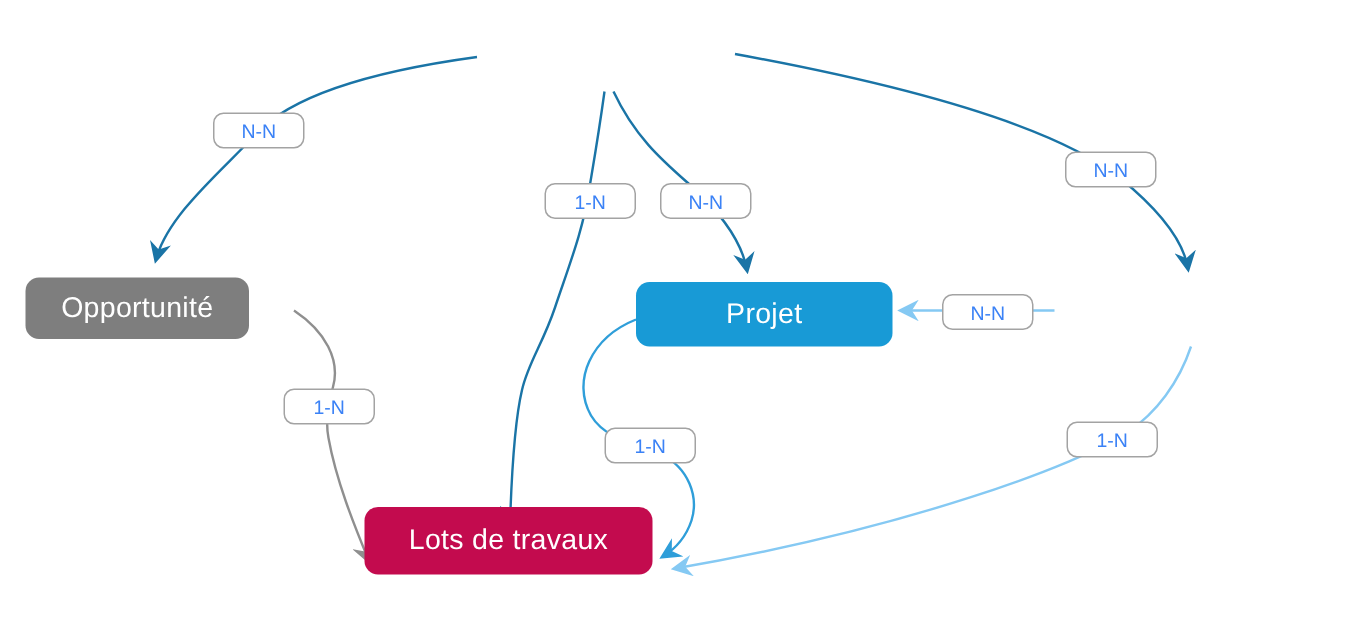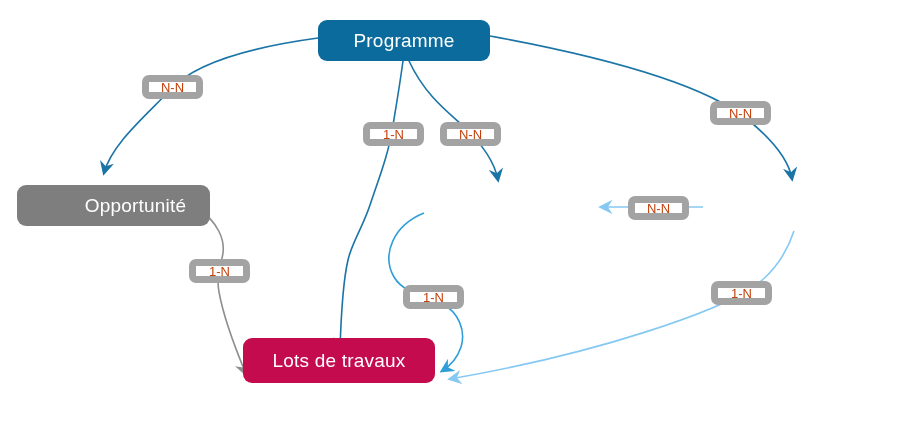--- a/index.html
+++ b/index.html
@@ -38,23 +38,23 @@
     white-space: nowrap;
   }
   .chip {
     position: absolute;
     width: 61px;
     height: 24px;
     display: flex;
     align-items: center;
     justify-content: center;
     background: #ffffff;
-    border: 7px solid #a3a3a3;
+    border: 1px solid #a3a3a3;
     border-radius: 7px;
-    color: #c2410c;
+    color: #3b82f6;
     font-size: 13px;
     box-sizing: border-box;
   }
 </style>
 </head>
 <body>
 
 <div class="canvas">
 
   <svg class="edges" viewBox="0 0 898 421" xmlns="http://www.w3.org/2000/svg">
@@ -83,24 +83,24 @@
 
     <path class="edge" marker-end="url(#arrow-light)" d="M 703 207 L 601 207" stroke="#85c9f3"></path>
 
     <path class="edge" marker-end="url(#arrow-gray)" d="M 196 207 C 217 221 227 240 222 258 C 218 272 217 282 219 292 C 224 320 236 350 246 374" stroke="#8f8f8f"></path>
 
     <path class="edge" marker-end="url(#arrow-mid)" d="M 424 213 C 394 225 381 254 394 277 C 404 294 428 297 441 303 C 459 312 466 331 461 347 C 457 359 450 366 442 371" stroke="#2f9ed9"></path>
 
     <path class="edge" marker-end="url(#arrow-light)" d="M 794 231 C 786 255 771 275 752 288 C 718 310 606 352 450 379" stroke="#85c9f3"></path>
   </svg>
 
-  <div class="node" style="left: 318px; top: 20px; width: 172px; height: 41px; background: rgb(12, 107, 157);">Programme</div>
 
-  <div class="node" style="left: 17px; top: 185px; width: 149px; height: 41px; background: rgb(126, 126, 126); padding-left: 44px;">Opportunité</div>
+  <div class="node" style="left: 17px; top: 185px; width: 149px; height: 41px; background: rgb(126, 126, 126);">Opportunité</div>
 
+  <div class="node" style="left: 424px; top: 188px; width: 171px; height: 43px; background: rgb(24, 154, 214);">Projet</div>
 
 
   <div class="node" style="left: 243px; top: 338px; width: 192px; height: 45px; background: rgb(195, 11, 78);">Lots de travaux</div>
 
   <div class="chip" style="left:142px; top:75px;">N-N</div>
 
   <div class="chip" style="left:363px; top:122px;">1-N</div>
 
   <div class="chip" style="left:440px; top:122px;">N-N</div>
 

